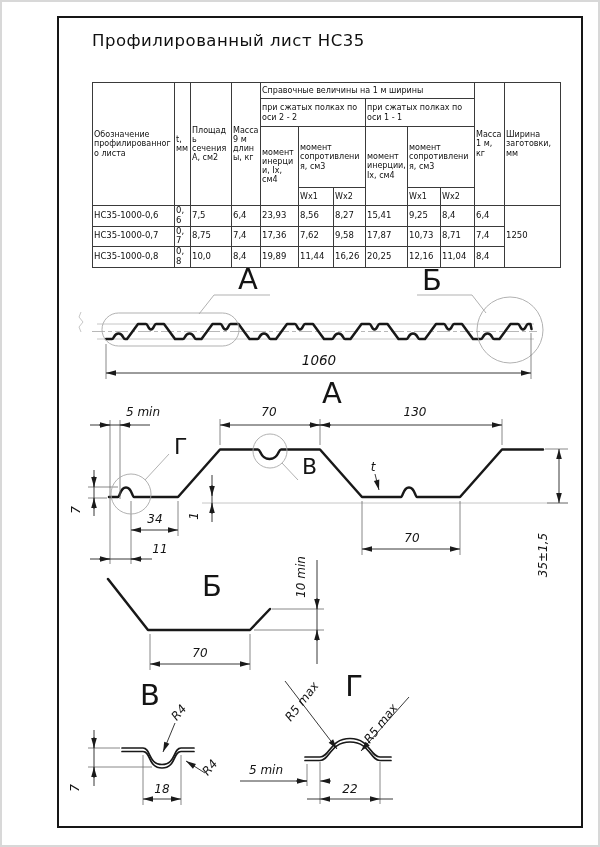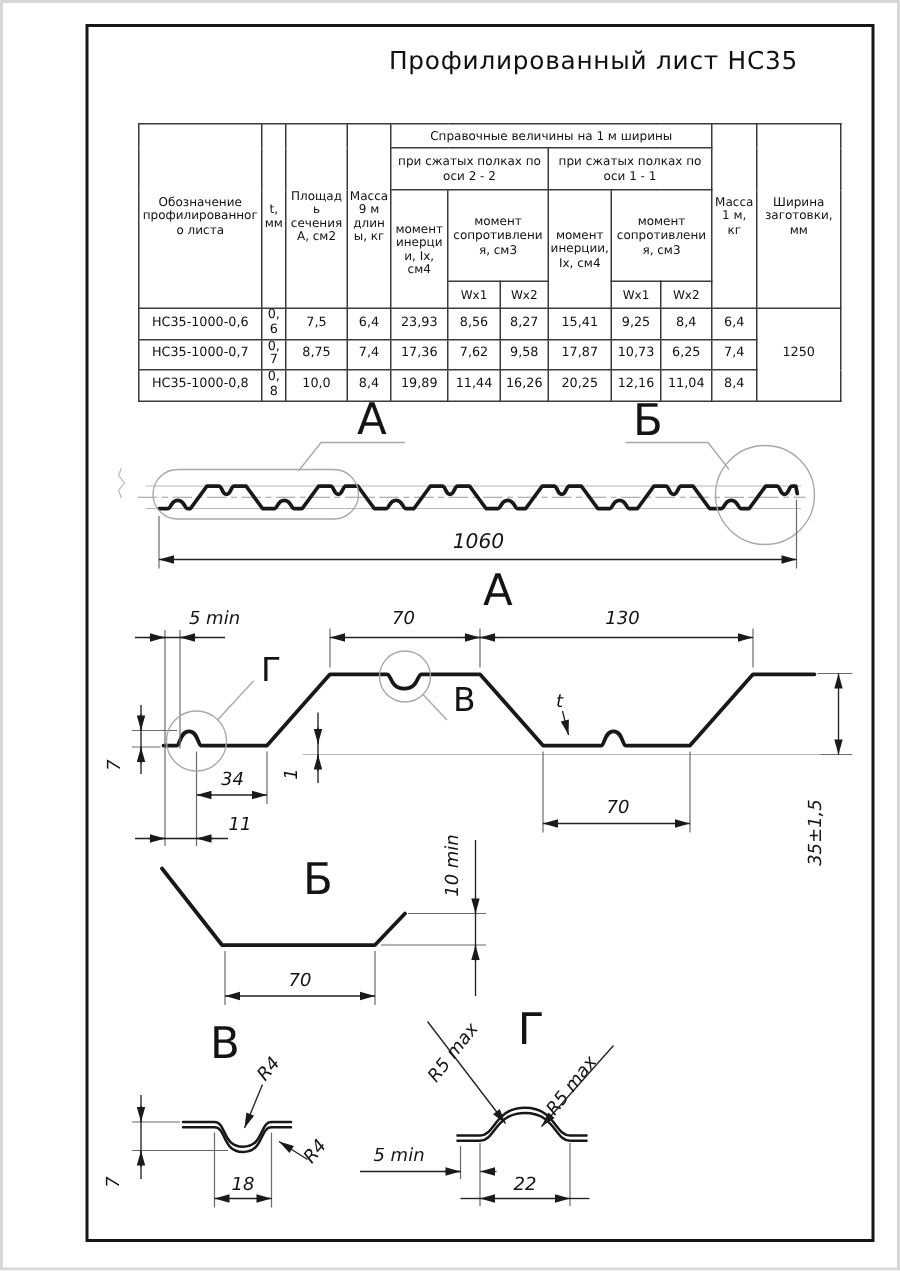--- a/index.html
+++ b/index.html
@@ -1,24 +1,24 @@
 <!DOCTYPE html>
 <html><head>
 <meta charset="utf-8">
 <style>
   html,body{margin:0;padding:0;background:#fff;}
   .sheet{position:relative;width:600px;height:847px;background:#fff;overflow:hidden;
          font-family:"DejaVu Sans",sans-serif;box-sizing:border-box;border:2px solid #d8d8d8;}
   .frame{position:absolute;left:55px;top:14px;width:526px;height:812px;
          border:2px solid #161616;box-sizing:border-box;}
-  .title{position:absolute;left:90px;top:29px;width:440px;text-align:right;
+  .title{position:absolute;left:90px;top:29px;width:440px;text-align:left;
          font-size:16.5px;letter-spacing:.5px;color:#101010;white-space:nowrap;}
   table.spec{position:absolute;left:90px;top:80px;width:468px;border-collapse:collapse;
          table-layout:fixed;font-size:8px;color:#101010;}
-  table.spec td{border:1px solid #3a3a3a;text-align:center;vertical-align:middle;
+  table.spec td{border:1px solid #3a3a3a;text-align:left;vertical-align:middle;
          padding:0 1px;line-height:1.15;overflow:hidden;word-wrap:break-word;}
   tr.h1{height:16px} tr.h2{height:28px} tr.h3{height:61px} tr.h4{height:18px}
   tr.d{height:15px} tr.d td{font-size:8.5px}
   td.it{}
   svg{position:absolute;left:55px;top:248px;}
   .prof{fill:none;stroke:#181818;stroke-width:2.5;stroke-linejoin:round;stroke-linecap:round}
   .prof2{fill:none;stroke:#181818;stroke-width:1.7;stroke-linejoin:round;stroke-linecap:round}
   .ext{stroke:#6a6a6a;stroke-width:.8}
   .dim{stroke:#222;stroke-width:.9;fill:none}
   .thin{stroke:#b8b8b8;stroke-width:.8;fill:none}
@@ -95,21 +95,21 @@
     <tr class="d">
       <td>НС35-1000-0,7</td>
       <td>0,7</td>
       <td>8,75</td>
       <td>7,4</td>
       <td>17,36</td>
       <td>7,62</td>
       <td>9,58</td>
       <td>17,87</td>
       <td>10,73</td>
-      <td>6,25</td>
+      <td>8,71</td>
       <td>7,4</td>
     </tr>
     <tr class="d">
       <td>НС35-1000-0,8</td>
       <td>0,8</td>
       <td>10,0</td>
       <td>8,4</td>
       <td>19,89</td>
       <td>11,44</td>
       <td>16,26</td>

